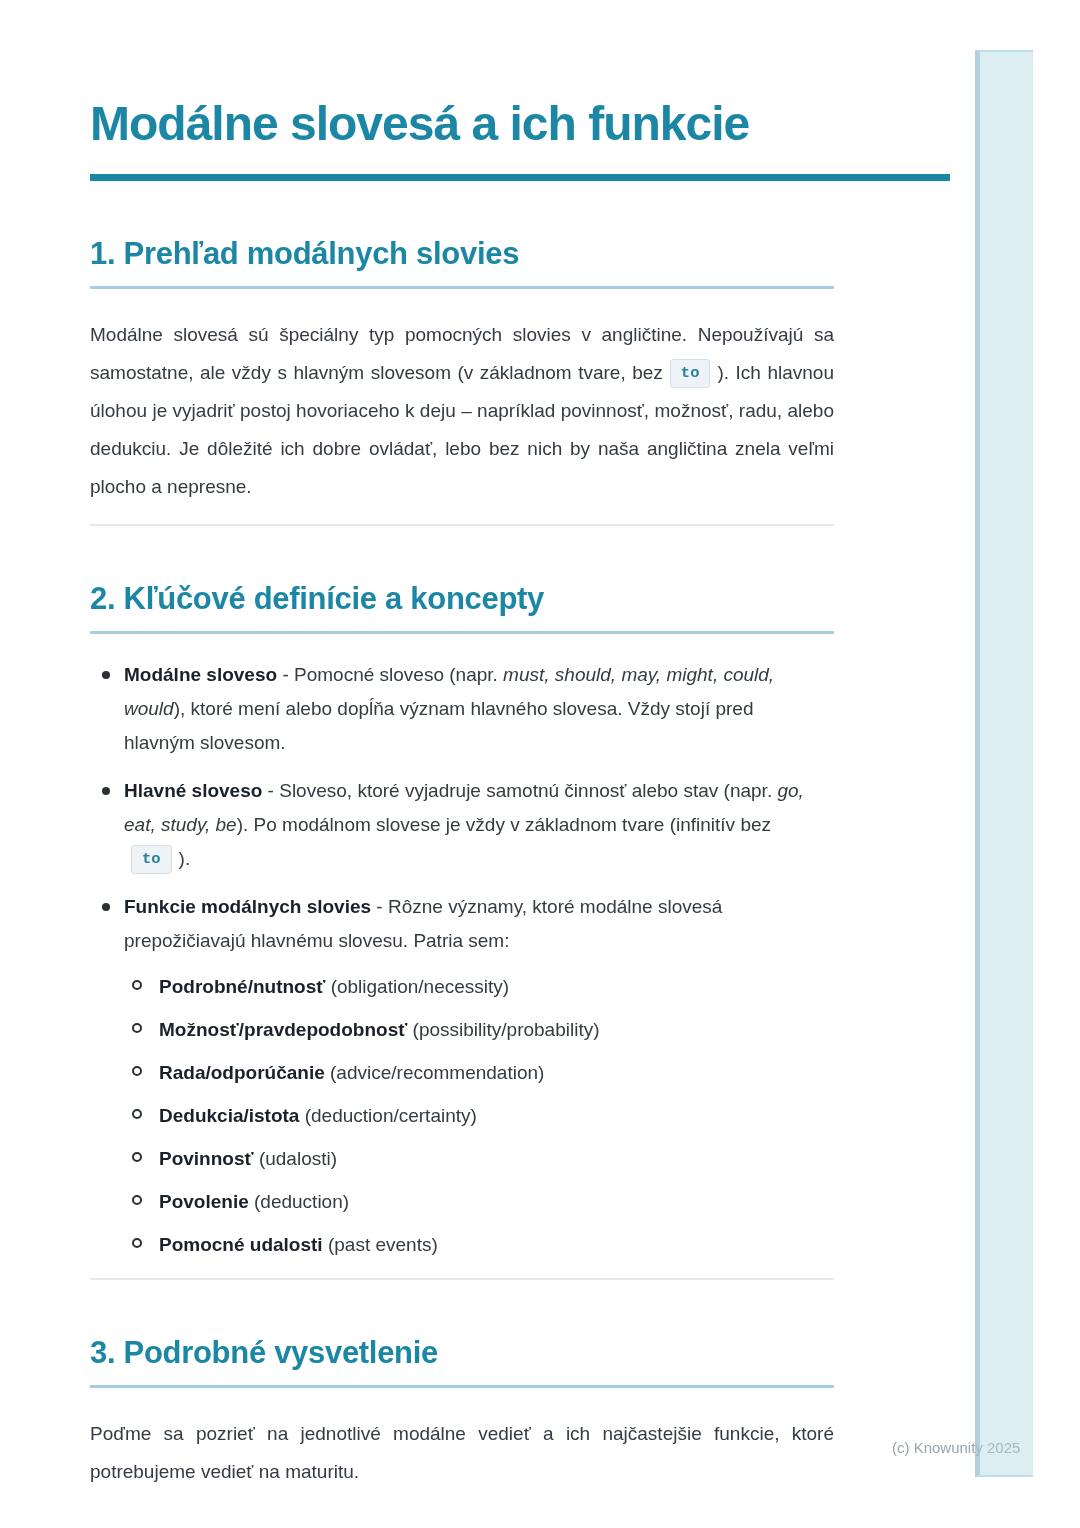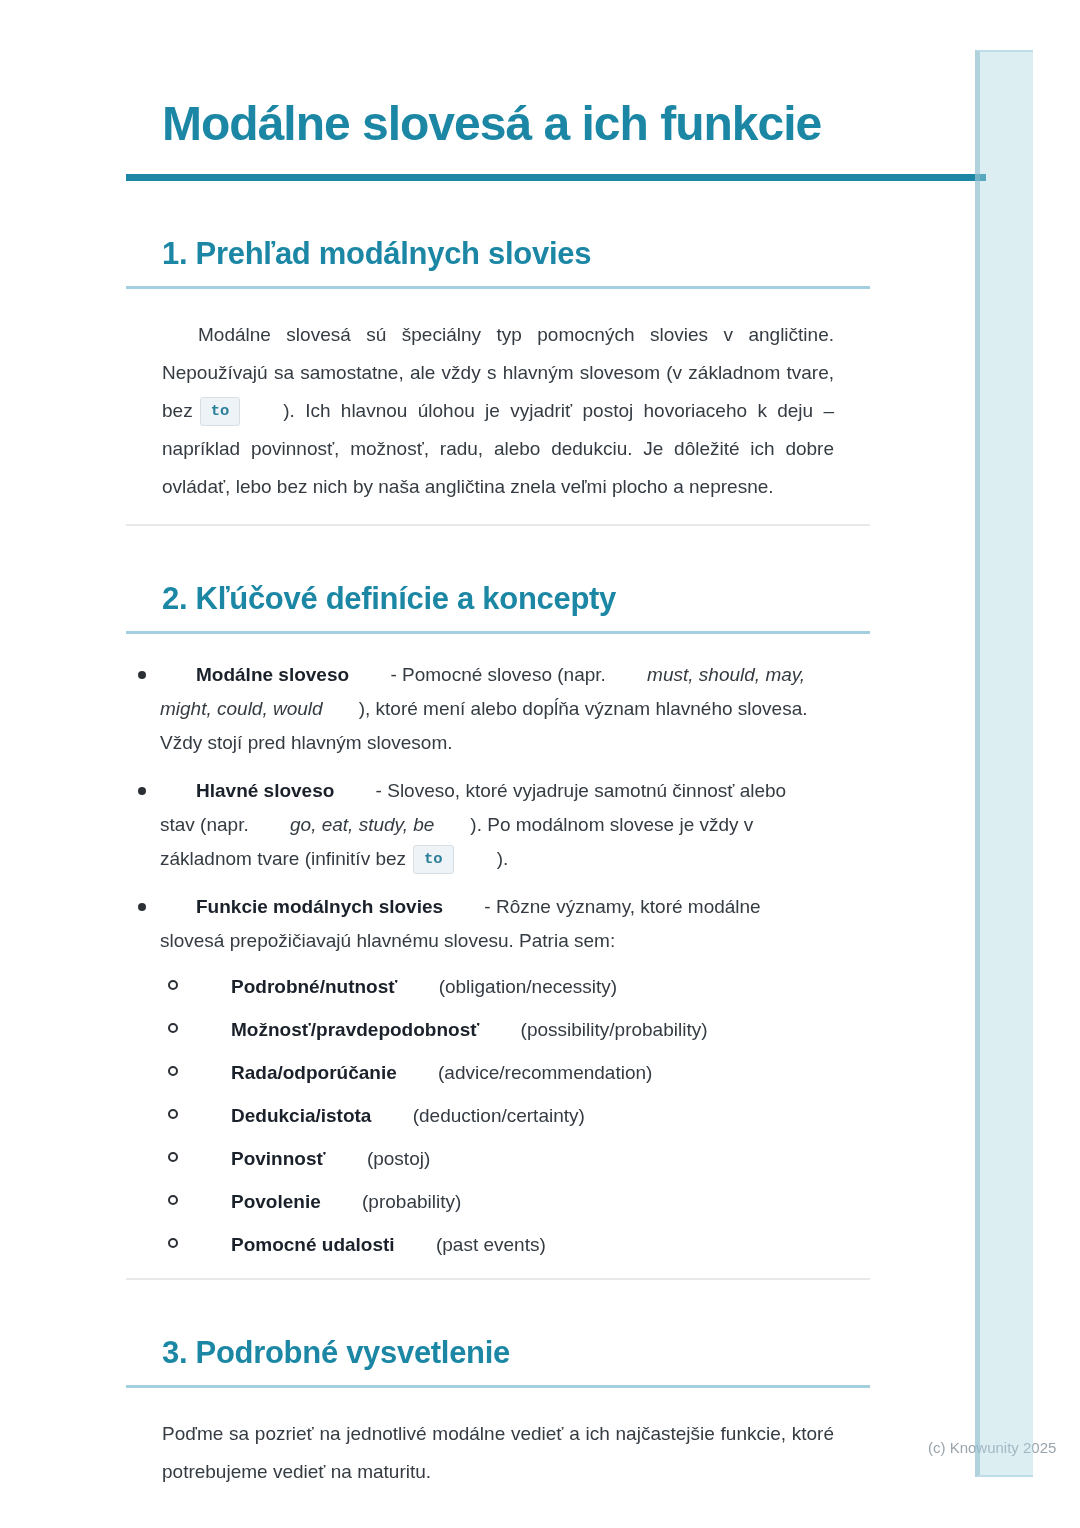--- a/index.html
+++ b/index.html
@@ -3,21 +3,21 @@
 <meta charset="utf-8">
 <style>
   :root{
     --accent:#1b87a4;
     --rule-light:#a3cfdf;
     --body-text:#343b42;
     --term-text:#1a212a;
     --chip-text:#2a7f99;
     --footer-text:#9aa4ac;
   }
-  *{box-sizing:border-box;padding-left:36px;}
+  *{box-sizing:border-box;}
   html,body{margin:0;padding:0;}
   body{
     width:1080px;height:1528px;background:#ffffff;
     font-family:"Liberation Sans", sans-serif;
     position:relative;overflow:hidden;
     color:var(--body-text);
   }
   .page{position:relative;width:1080px;height:1528px;}
   .content{position:absolute;left:90px;top:0;width:744px;}
 
@@ -128,22 +128,22 @@
       <li><span class="term">Modálne sloveso</span><span> - Pomocné sloveso (napr. </span><span class="it">must, should, may, might, could, would</span><span>), ktoré mení alebo dopĺňa význam hlavného slovesa. Vždy stojí pred hlavným slovesom.</span></li>
 
       <li><span class="term">Hlavné sloveso</span><span> - Sloveso, ktoré vyjadruje samotnú činnosť alebo stav (napr. </span><span class="it">go, eat, study, be</span><span>). Po modálnom slovese je vždy v základnom tvare (infinitív bez</span><span class="chip">to</span><span>).</span></li>
 
       <li><span class="term">Funkcie modálnych slovies</span><span> - Rôzne významy, ktoré modálne slovesá prepožičiavajú hlavnému slovesu. Patria sem:</span>
         <ul class="sub-list">
           <li><span class="term">Podrobné/nutnosť</span><span> (obligation/necessity)</span></li>
           <li><span class="term">Možnosť/pravdepodobnosť</span><span> (possibility/probability)</span></li>
           <li><span class="term">Rada/odporúčanie</span><span> (advice/recommendation)</span></li>
           <li><span class="term">Dedukcia/istota</span><span> (deduction/certainty)</span></li>
-          <li><span class="term">Povinnosť</span><span> (postoj)</span></li>
-          <li><span class="term">Povolenie</span><span> (probability)</span></li>
+          <li><span class="term">Povinnosť</span><span> (udalosti)</span></li>
+          <li><span class="term">Povolenie</span><span> (deduction)</span></li>
           <li><span class="term">Pomocné udalosti</span><span> (past events)</span></li>
         </ul>
       </li>
     </ul>
 
     <div class="divider"></div>
 
     <h2 class="section-heading">3. Podrobné vysvetlenie</h2>
     <div class="section-rule"></div>
 

